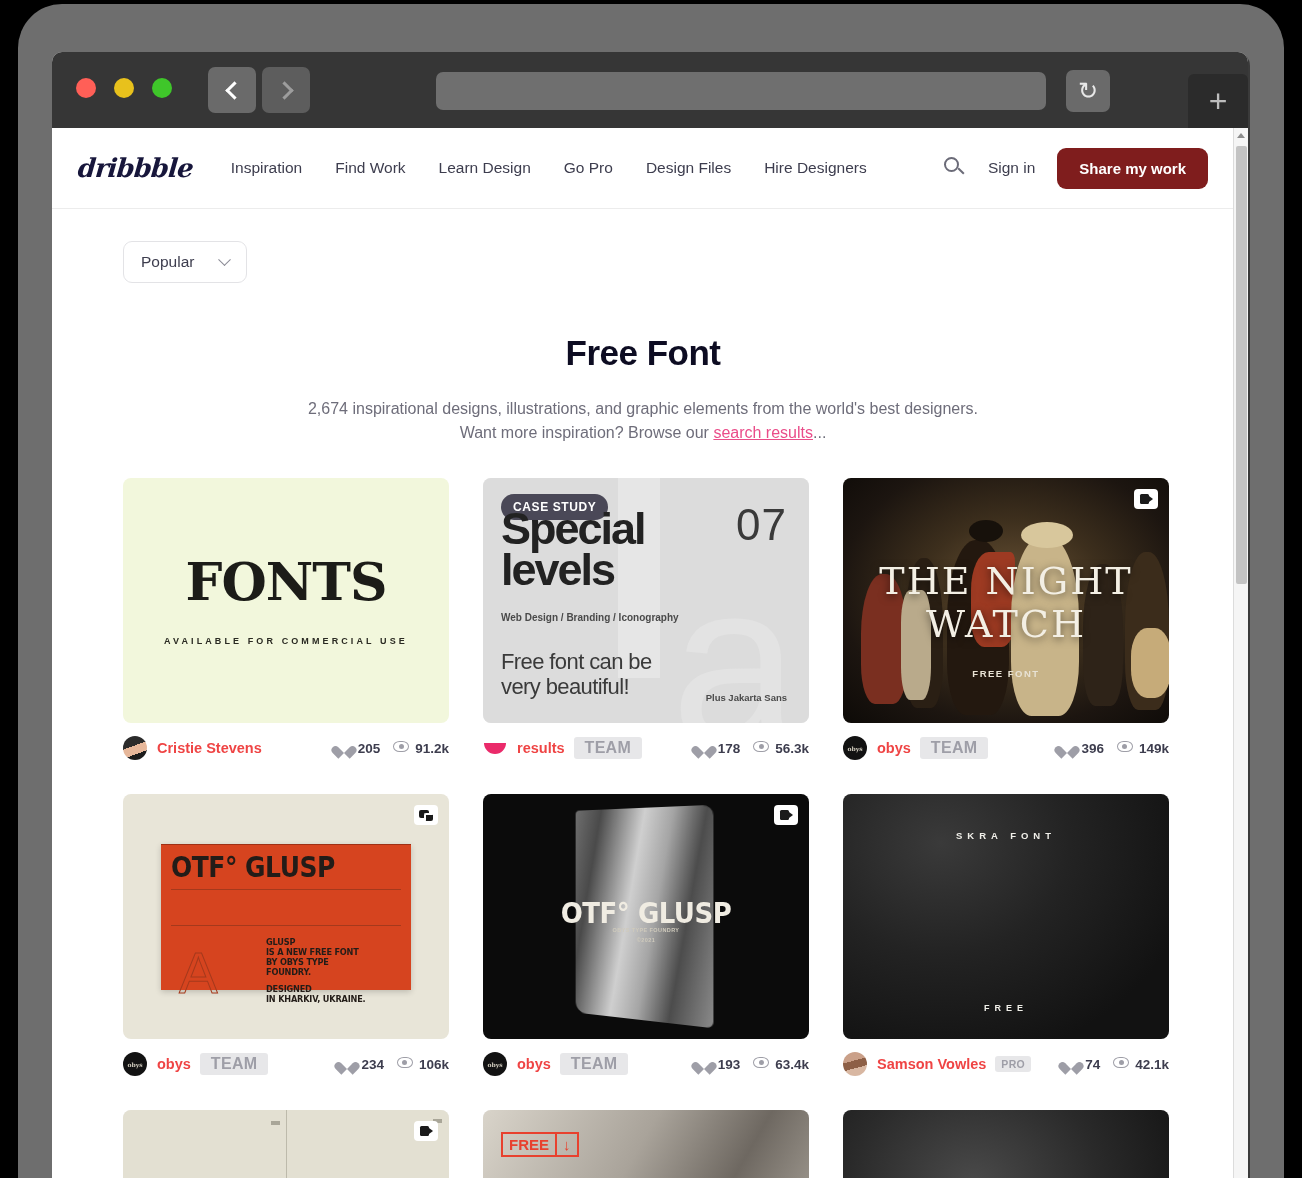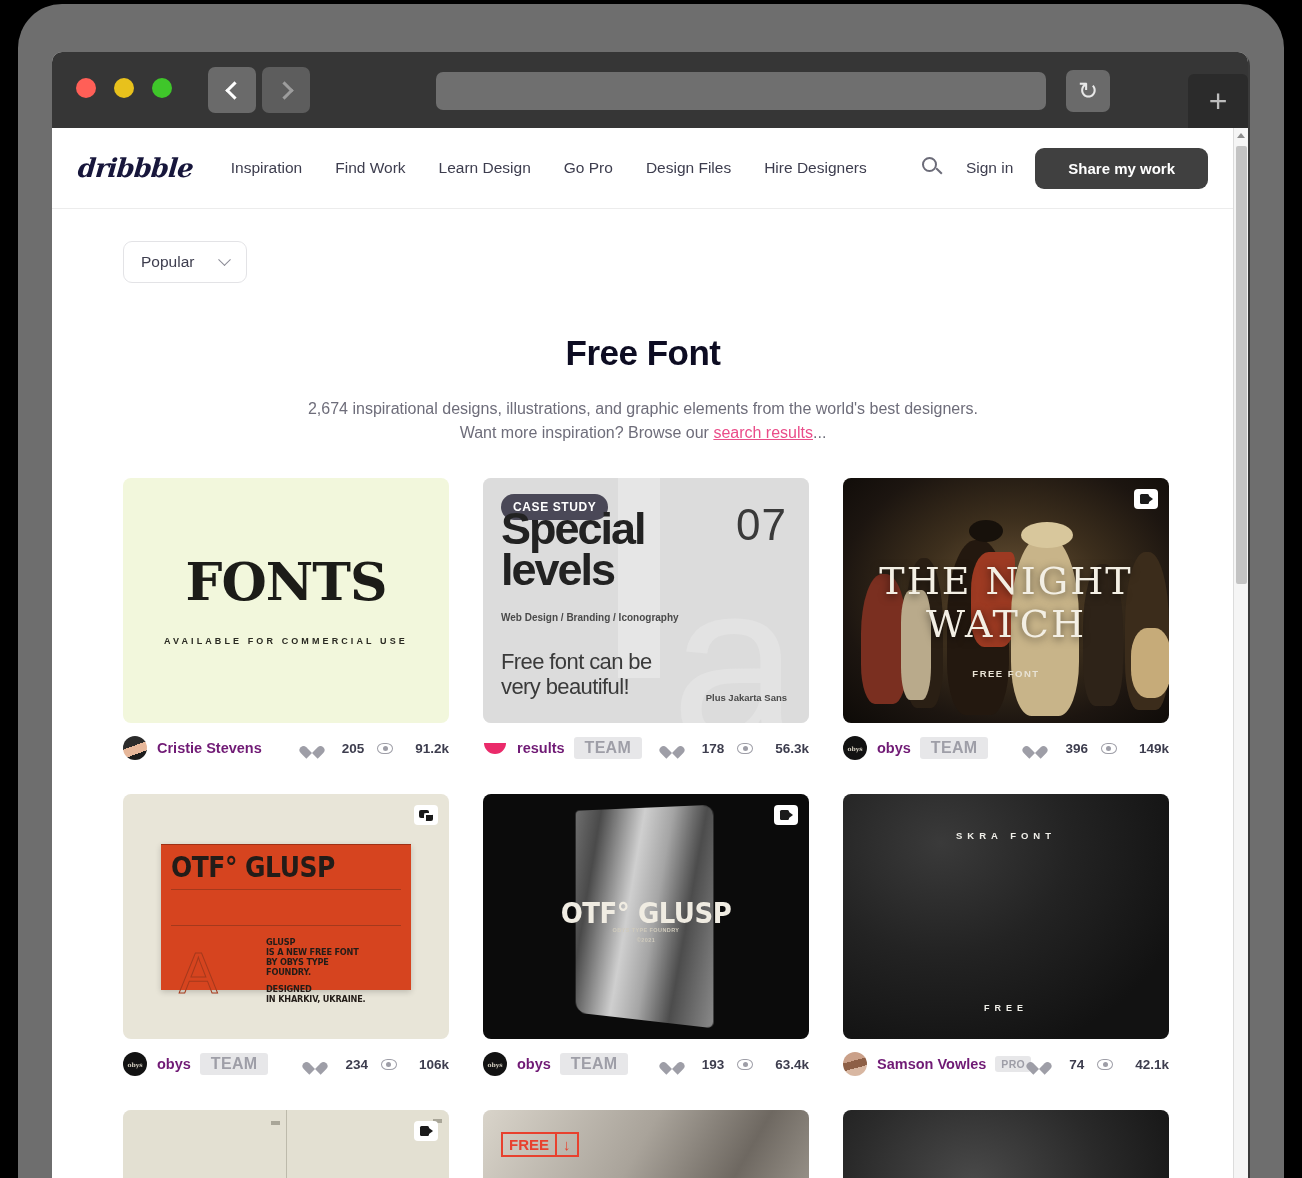--- a/index.html
+++ b/index.html
@@ -87,22 +87,22 @@
   #main-nav { display: flex; gap: 33px; }
   .nav-link { font-size: 15.5px; color: #3d3d4e; white-space: nowrap; }
   #header-right { margin-left: auto; display: flex; align-items: center; gap: 22px; }
   #search-icon-btn { width: 22px; height: 22px; position: relative; }
   #search-icon-btn .ring { position: absolute; left: 0; top: 0; width: 15px; height: 15px;
         border: 2px solid #6b6b78; border-radius: 50%; }
   #search-icon-btn .handle { position: absolute; left: 13px; top: 13px; width: 8px; height: 2px;
         background: #6b6b78; transform: rotate(45deg); }
   #signin-link { font-size: 15.5px; color: #3d3d4e; }
   #share-work-button {
-    background: #404040; color: #fff; font-size: 15px; font-weight: 700;
-    padding: 12px 33px; border-radius: 9px; border: none; white-space: nowrap;
+    background: #7f1d1d; color: #fff; font-size: 15px; font-weight: 700;
+    padding: 12px 22px; border-radius: 9px; border: none; white-space: nowrap;
   }
 
   
   #filter-row { padding: 32px 0 0 71px; }
   #popular-dropdown {
     display: inline-flex; align-items: center; gap: 26px;
     border: 1px solid #e3e3e6; border-radius: 9px;
     padding: 11px 17px; font-size: 15.5px; color: #3d3d4e; background: #fff;
   }
   .chev-down { width: 9px; height: 9px; border-right: 1.8px solid #8b8b96;
@@ -137,27 +137,27 @@
       border-left: 4px solid #1b1b1b; }
   .icon-multi { width: 14px; height: 11px; position: relative; }
   .icon-multi .b1 { position: absolute; left: 0; top: 0; width: 10px; height: 8px;
       background: #1b1b1b; border-radius: 2px; }
   .icon-multi .b2 { position: absolute; left: 5px; top: 3px; width: 9px; height: 8px;
       background: #1b1b1b; border-radius: 2px; border-left: 2px solid #fff; border-top: 2px solid #fff;}
 
   .shot-meta { margin-top: 13px; display: flex; align-items: center; }
   .avatar { width: 24px; height: 24px; border-radius: 50%; margin-right: 10px;
             flex: none; overflow: hidden; position: relative; }
-  .author-name { font-size: 14.5px; font-weight: 700; color: #701a75; }
+  .author-name { font-size: 14.5px; font-weight: 700; color: #ef4444; }
   .team-badge { margin-left: 9px; background: #e7e7e9; color: #9e9ea7;
       font-size: 16px; font-weight: 700; padding: 2px 11px; border-radius: 3px; letter-spacing: .3px;}
   .pro-badge { margin-left: 9px; background: #e7e7e9; color: #9e9ea7;
       font-size: 10.5px; font-weight: 700; padding: 2px 6px; border-radius: 3px; letter-spacing: .3px;}
   .stats { margin-left: auto; display: flex; align-items: center; gap: 13px; }
-  .stat { display: flex; align-items: center; gap: 22px; font-size: 13.5px;
+  .stat { display: flex; gap: 6px; font-size: 13.5px;
           font-weight: 700; color: #3d3d4e; }
   .heart { width: 15px; height: 14px; position: relative; flex: none; }
   .heart:before, .heart:after { content:""; position:absolute; width: 8px; height: 12px;
       background: #9e9ea7; border-radius: 8px 8px 0 0; top: 0; }
   .heart:before { left: 7px; transform: rotate(45deg); transform-origin: 0 100%; }
   .heart:after { left: 7px; transform: rotate(-45deg); transform-origin: 100% 100%; left: -1px;}
   .eye { width: 16px; height: 11px; position: relative; flex: none; }
   .eye .outer { position: absolute; inset: 0; border: 1.7px solid #9e9ea7;
       border-radius: 50% 50% 50% 50% / 60% 60% 60% 60%; }
   .eye .pupil { position: absolute; left: 5.5px; top: 3px; width: 5px; height: 5px;

